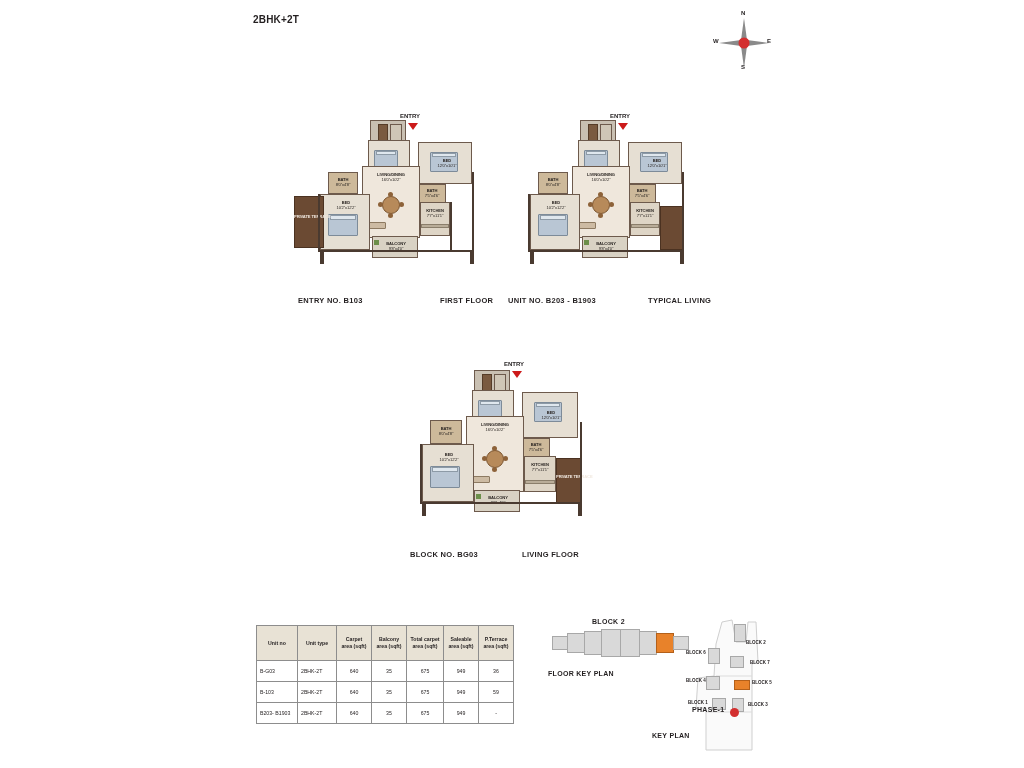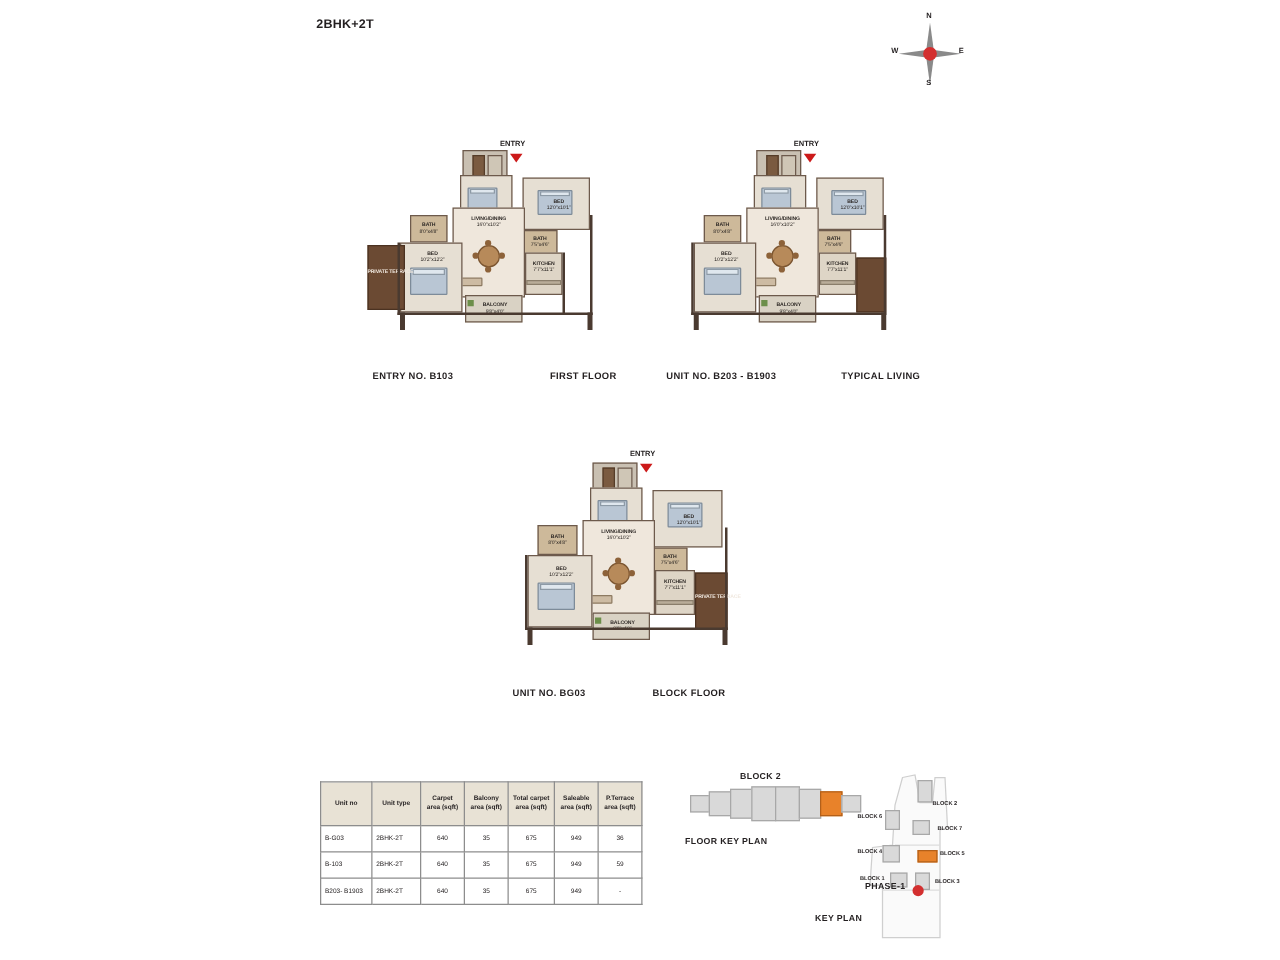--- a/index.html
+++ b/index.html
@@ -265,21 +265,21 @@
   <div class="wall" style="left:28px; top:140px; width:156px; height:2px;"></div>
   <div class="wall" style="left:182px; top:62px; width:2px; height:80px;"></div>
   <div class="wall" style="left:160px; top:92px; width:2px; height:50px;"></div>
   <div class="wall" style="left:30px; top:140px; width:4px; height:14px;"></div>
   <div class="wall" style="left:180px; top:140px; width:4px; height:14px;"></div>
 
   <div class="fp-caption" style="left:8px; top:186px;">ENTRY NO. B103</div>
   <div class="fp-caption" style="left:150px; top:186px;">FIRST FLOOR</div>
 </div>
 
-<div class="floorplan" id="fp-typical" style="left:525px; top:110px; width:220px; height:180px;">
+<div class="floorplan" id="fp-typical" style="left:500px; top:110px; width:220px; height:180px;">
 
   <div class="entry-label" style="left:110px; top:3px;">ENTRY</div>
   <div class="entry-arrow" style="left:118px; top:13px;"></div>
 
   <div class="rm f-core" style="left:80px; top:10px; width:36px; height:52px;"></div>
   <div class="rm f-dark" style="left:88px; top:14px; width:10px; height:20px;"></div>
   <div class="rm f-util" style="left:100px; top:14px; width:12px; height:20px;"></div>
   <div class="rm f-util" style="left:88px; top:38px; width:24px; height:20px;"></div>
 
   <div class="rm f-bed" style="left:78px; top:30px; width:42px; height:54px;"></div>
@@ -410,22 +410,22 @@
   <div class="rlabel" style="left:156px; top:116px; width:26px; color:#f0e8df;">
     <b>PRIVATE TERRACE</b>
   </div>
 
   <div class="wall" style="left:20px; top:86px; width:2px; height:60px;"></div>
   <div class="wall" style="left:20px; top:144px; width:162px; height:2px;"></div>
   <div class="wall" style="left:180px; top:64px; width:2px; height:82px;"></div>
   <div class="wall" style="left:22px; top:144px; width:4px; height:14px;"></div>
   <div class="wall" style="left:178px; top:144px; width:4px; height:14px;"></div>
 
-  <div class="fp-caption" style="left:10px; top:192px;">UNIT NO. BG03</div>
-  <div class="fp-caption" style="left:122px; top:192px;">BLOCK FLOOR</div>
+  <div class="fp-caption" style="left:10px; top:192px;">BLOCK NO. BG03</div>
+  <div class="fp-caption" style="left:122px; top:192px;">LIVING FLOOR</div>
 </div>
 
 <table id="spec-table" class="abs">
   <thead>
     <tr>
       <th style="width:34px;">Unit no</th>
       <th style="width:32px;">Unit type</th>
       <th style="width:28px;">Carpet area (sqft)</th>
       <th style="width:28px;">Balcony area (sqft)</th>
       <th style="width:30px;">Total carpet area (sqft)</th>

